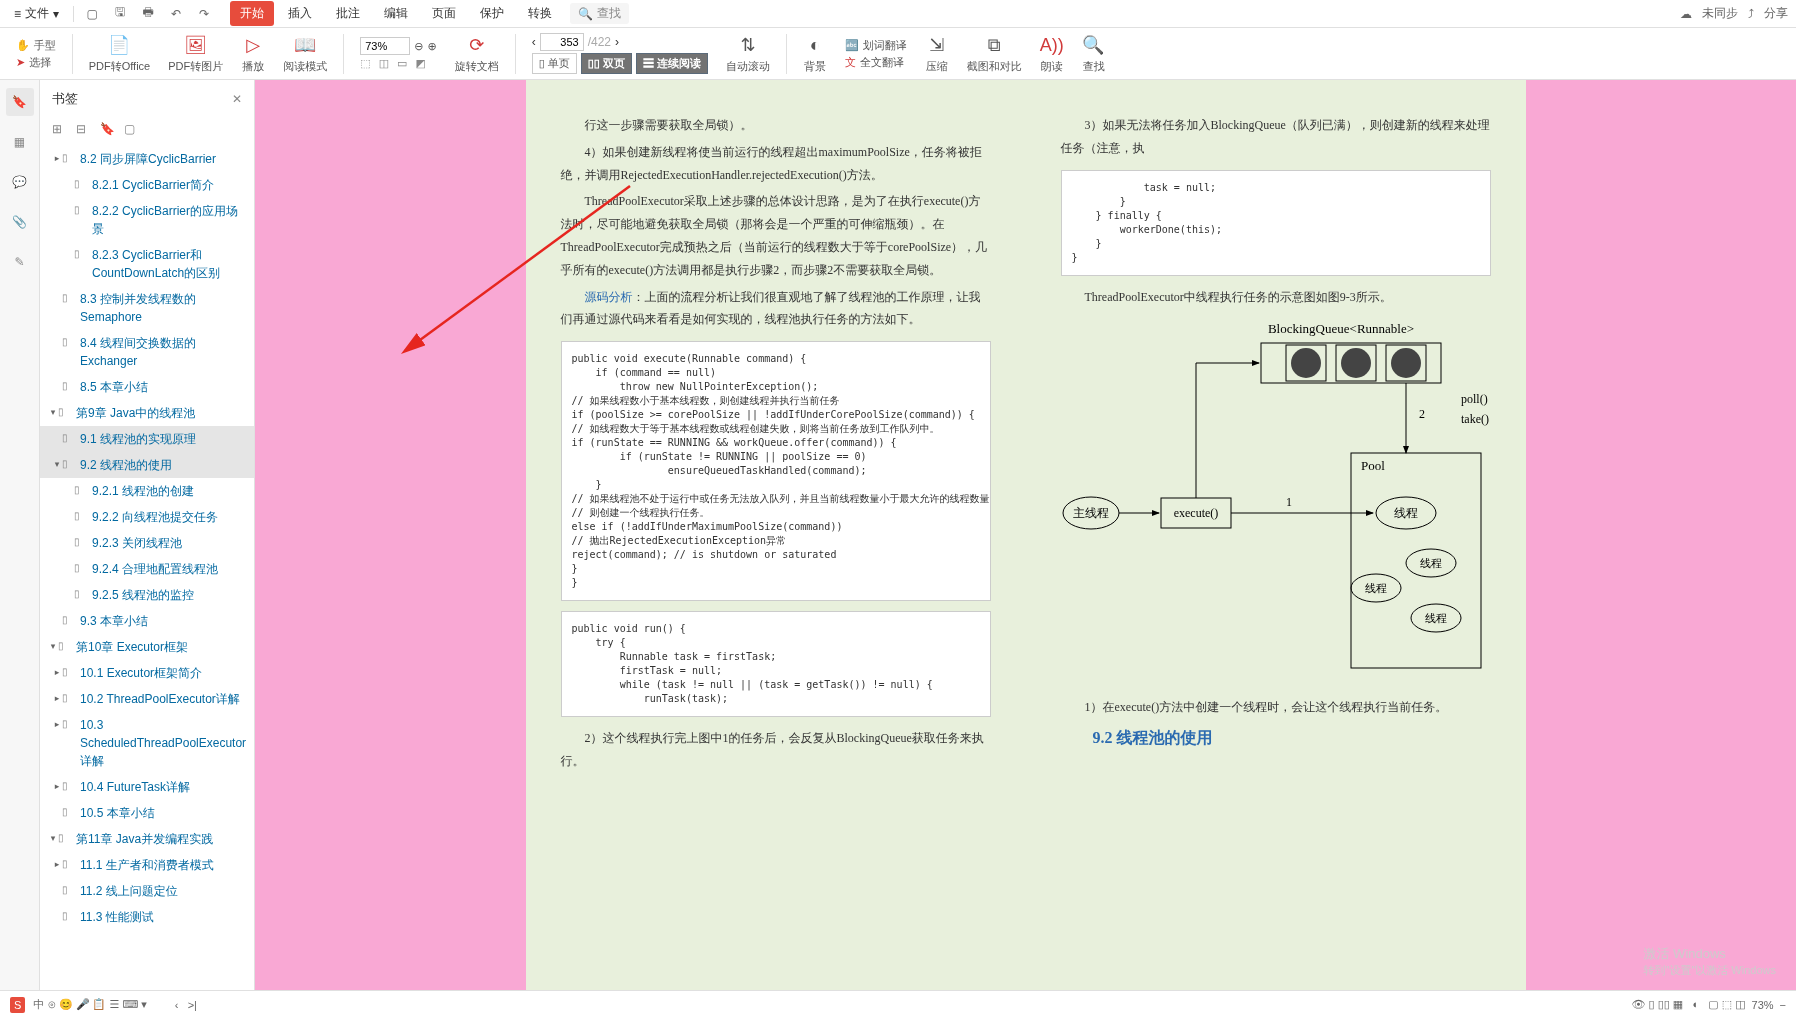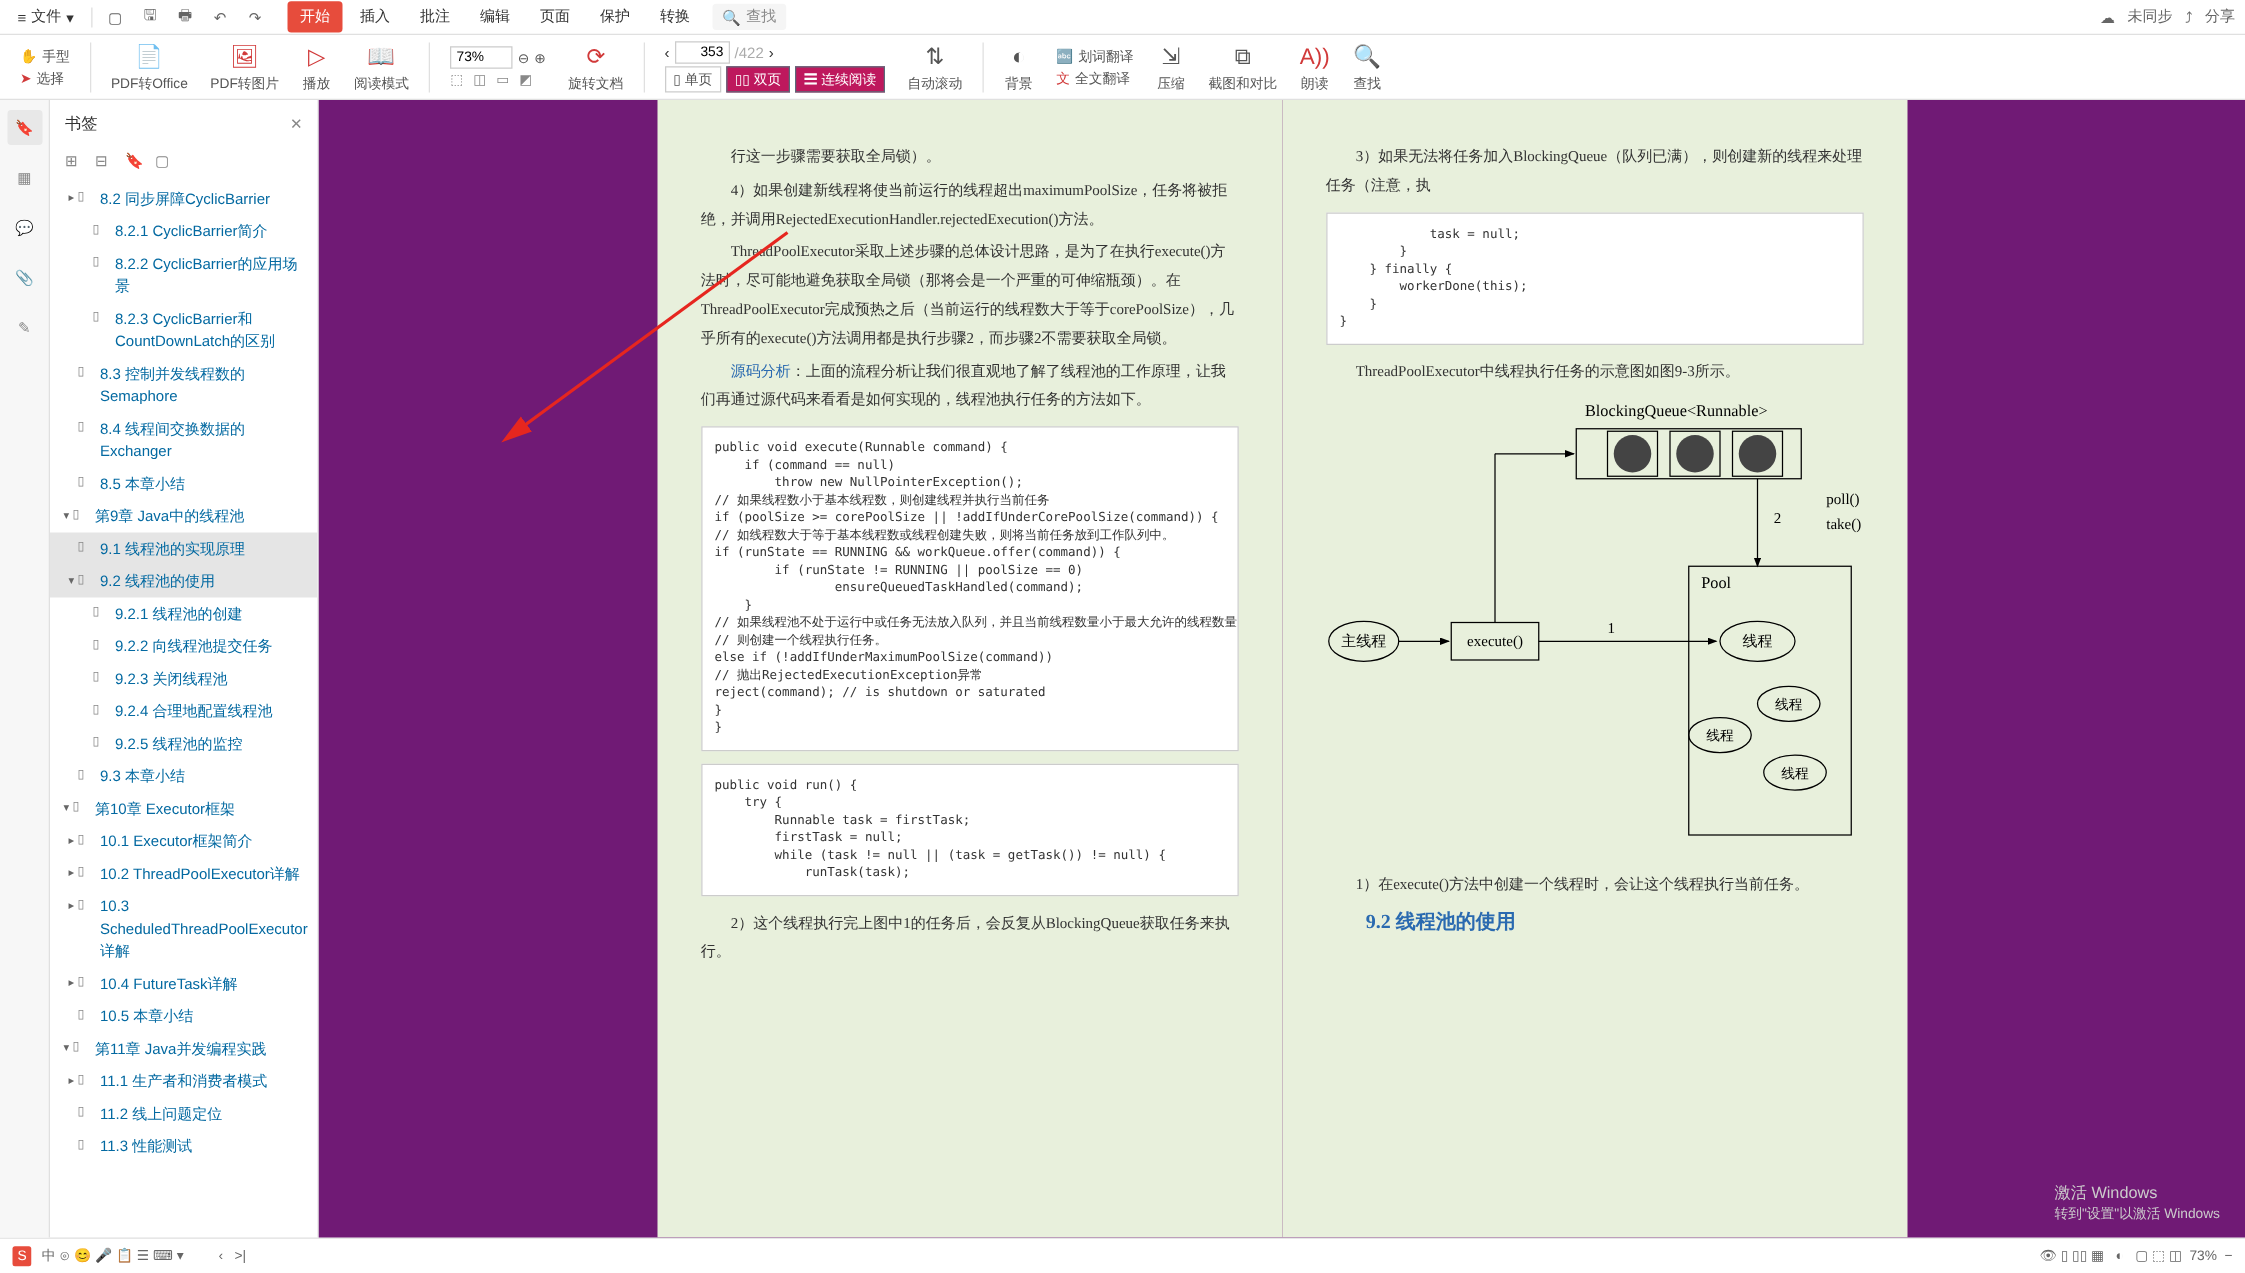--- a/index.html
+++ b/index.html
@@ -20,42 +20,42 @@
     .ribbon-group .icon { width: 24px; height: 24px; display: flex; align-items: center; justify-content: center; color: #d13a3a; font-size: 18px; }
     .ribbon-group .label { font-size: 11px; color: #555; white-space: nowrap; }
     .ribbon-inline { display: flex; flex-direction: column; gap: 2px; padding: 0 6px; }
     .ribbon-inline-row { display: flex; align-items: center; gap: 4px; font-size: 11px; color: #555; }
     .ribbon-sep { width: 1px; height: 40px; background: #e0e0e0; margin: 0 4px; }
     .zoom-select { border: 1px solid #ccc; padding: 2px 4px; font-size: 11px; width: 50px; }
     .page-input { display: flex; align-items: center; gap: 4px; }
     .page-input input { width: 44px; text-align: right; border: 1px solid #ccc; padding: 2px 4px; font-size: 11px; }
     .page-input .total { color: #aaa; }
     .mode-btn { padding: 2px 6px; border: 1px solid #ccc; font-size: 11px; background: #fff; }
-    .mode-btn.active { background: #be185d; color: #fff; border-color: #5a6a7a; }
+    .mode-btn.active { background: #737373; color: #fff; border-color: #5a6a7a; font-weight: bold; }
     
     .main { display: flex; height: calc(100vh - 108px); }
     .sidebar-icons { width: 40px; background: #f7f7f7; border-right: 1px solid #e0e0e0; display: flex; flex-direction: column; align-items: center; padding-top: 8px; gap: 12px; }
     .sidebar-icons .si { width: 28px; height: 28px; display: flex; align-items: center; justify-content: center; color: #888; cursor: pointer; border-radius: 3px; }
     .sidebar-icons .si.active { background: #e8e8e8; color: #d13a3a; }
     
     .bookmarks-panel { width: 215px; border-right: 1px solid #e0e0e0; display: flex; flex-direction: column; }
     .bm-header { display: flex; align-items: center; justify-content: space-between; padding: 10px 12px; }
     .bm-header .title { font-size: 13px; }
     .bm-toolbar { display: flex; gap: 8px; padding: 4px 12px; color: #888; }
     .bm-toolbar .ti { width: 16px; height: 16px; cursor: pointer; }
     .bm-tree { flex: 1; overflow-y: auto; padding: 4px 0; font-size: 12px; }
     .bm-item { display: flex; align-items: flex-start; padding: 4px 8px; cursor: pointer; line-height: 1.5; }
     .bm-item.selected { background: #e5e5e5; }
     .bm-item .arrow { width: 10px; text-align: center; color: #666; flex-shrink: 0; font-size: 9px; margin-top: 2px; }
     .bm-item .bm-icon { width: 14px; color: #888; margin-right: 4px; flex-shrink: 0; font-size: 10px; }
     .bm-item .bm-text { flex: 1; color: #0369a1; }
     .ind1 { padding-left: 12px; }
     .ind2 { padding-left: 24px; }
     
-    .content { flex: 1; background: #701a75; overflow: auto; position: relative; display: flex; justify-content: center; padding: 0; }
+    .content { flex: 1; background: #f9a8d4; overflow: auto; position: relative; display: flex; justify-content: center; padding: 0; }
     .page-spread { display: flex; gap: 0; }
     .page { width: 500px; background: #e8f0dc; padding: 30px 35px; font-size: 12px; line-height: 1.9; color: #333; font-family: SimSun, serif; }
     .page p { margin: 4px 0; text-indent: 2em; }
     .page .link { color: #2a6ab0; }
     .code-block { background: #fff; border: 1px solid #ccc; padding: 10px; font-family: Consolas, monospace; font-size: 10px; line-height: 1.4; margin: 10px 0; white-space: pre; overflow-x: hidden; }
     .section-title { color: #2a6ab0; font-size: 16px; font-weight: bold; margin-top: 15px; text-indent: 0; }
     .fig-caption { text-align: center; font-size: 11px; margin: 8px 0; }
     .diagram { margin: 10px auto; text-align: center; }
     .diagram svg { max-width: 100%; }
     

